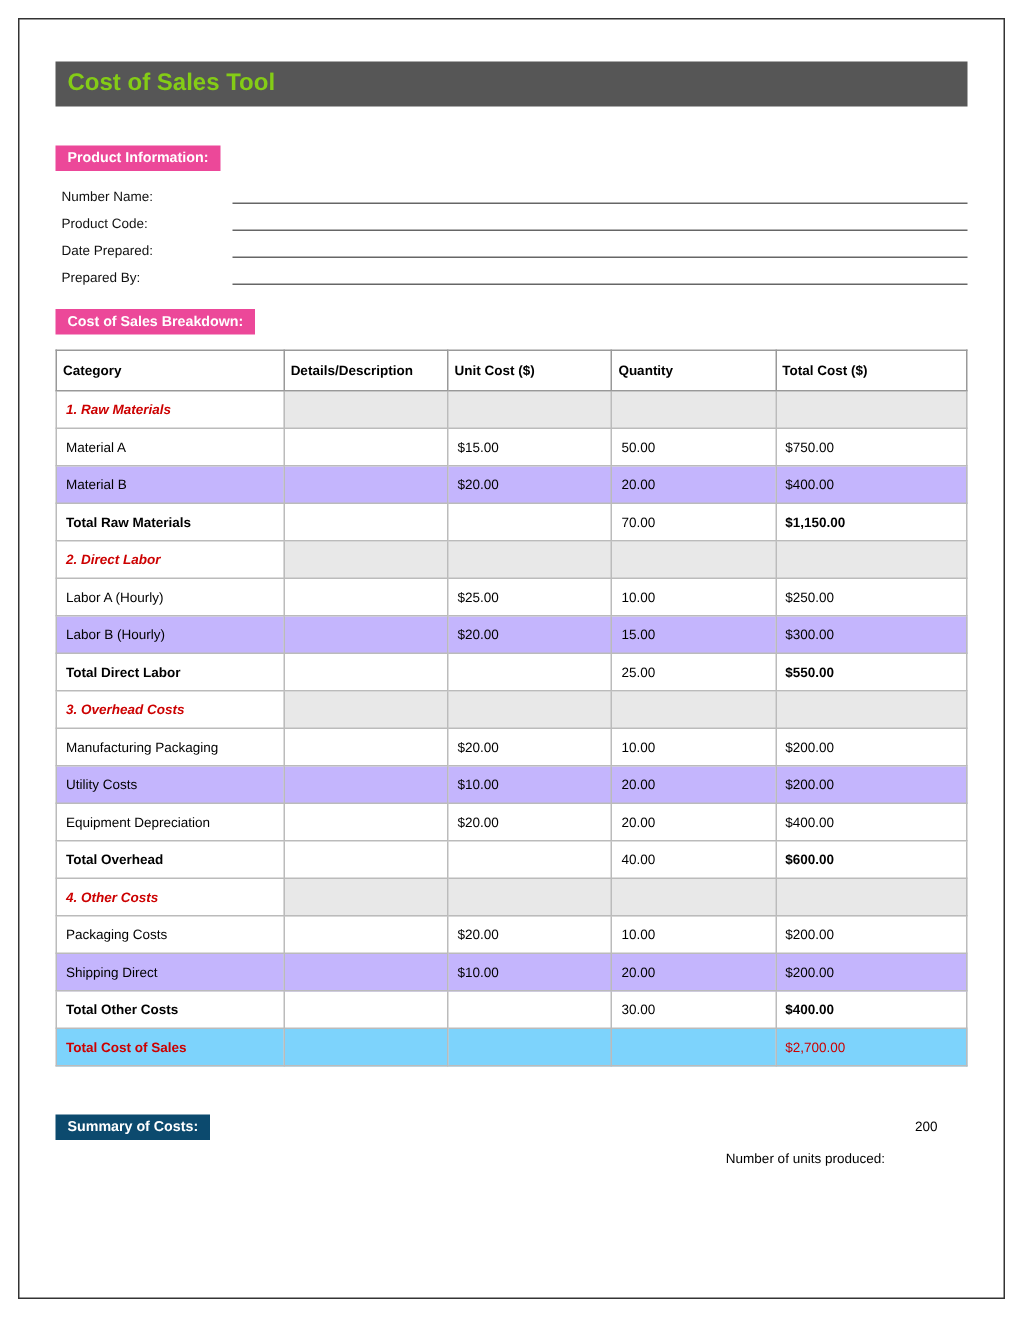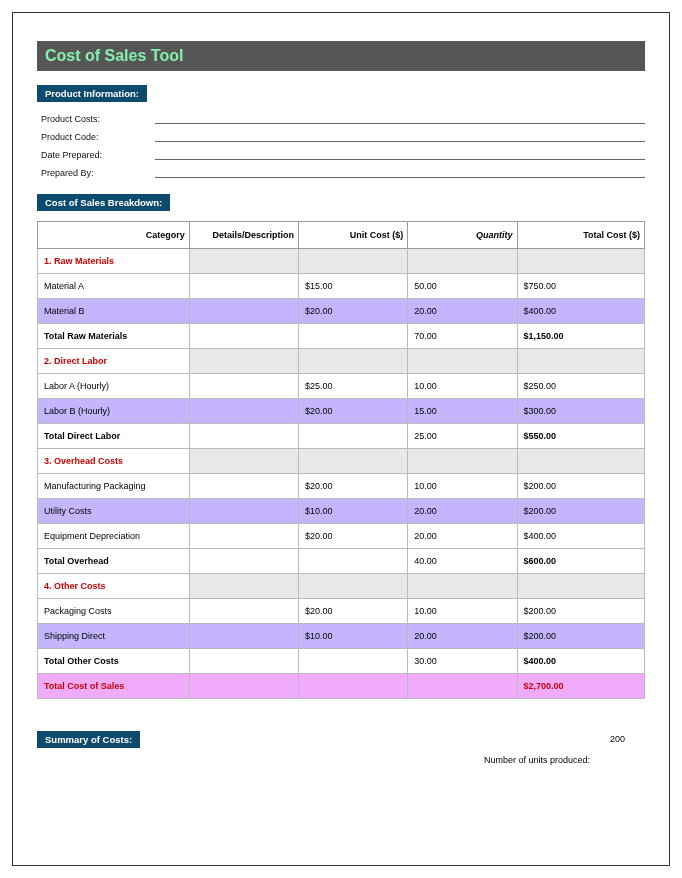--- a/index.html
+++ b/index.html
@@ -12,29 +12,29 @@
   }
   .page {
     border: 1px solid #333;
     width: 100%;
     height: 100%;
     padding: 28px 24px 18px 24px;
     position: relative;
   }
   .title-bar {
     background: #565656;
-    color: #86efac;
+    color: #84cc16;
     font-size: 16px;
     font-weight: bold;
     padding: 6px 8px;
-    margin-bottom: 12px;
+    margin-bottom: 24px;
   }
   .section-header {
     display: inline-block;
-    background: #0c4a6e;
+    background: #ec4899;
     color: #fff;
     font-size: 9.5px;
     font-weight: bold;
     padding: 3px 8px;
     margin-bottom: 10px;
   }
   .info-block {
     margin-bottom: 14px;
   }
   .info-row {
@@ -56,55 +56,55 @@
   table.breakdown {
     width: 100%;
     border-collapse: collapse;
     font-size: 9px;
     margin-bottom: 14px;
   }
   table.breakdown th {
     border: 1px solid #999;
     background: #fff;
     font-weight: bold;
-    text-align: right;
+    text-align: left;
     padding: 8px 4px;
     font-size: 9px;
   }
   table.breakdown td {
     border: 1px solid #bbb;
     padding: 7px 6px;
     vertical-align: middle;
   }
   table.breakdown th:nth-child(1) { width: 25%; }
   table.breakdown th:nth-child(2) { width: 18%; }
   table.breakdown th:nth-child(3) { width: 18%; }
-  table.breakdown th:nth-child(4) { width: 18%; font-style: italic; }
+  table.breakdown th:nth-child(4) { width: 18%; }
   table.breakdown th:nth-child(5) { width: 21%; }
-  .cat-row td { background: #e8e8e8; }
+  .cat-row td { background: #e8e8e8; font-style: italic; }
   .cat-row td:first-child {
     color: #c00;
     font-weight: bold;
     background: #fff;
   }
   .data-row-alt td { background: #c4b5fd; }
   .subtotal-row td:first-child {
     font-weight: bold;
     background: #fff;
   }
   .subtotal-row td { font-weight: normal; }
   .subtotal-row td:last-child { font-weight: bold; }
-  .grand-row td { background: #f0abfc; }
+  .grand-row td { background: #7dd3fc; }
   .grand-row td:first-child {
     color: #c00;
     font-weight: bold;
   }
   .grand-row td:last-child {
     color: #c00;
-    font-weight: bold;
+    font-weight: normal;
     margin-left: 26px;
   }
   .summary-row {
     display: flex;
     align-items: center;
     font-size: 9px;
   }
   .summary-header {
     display: inline-block;
     background: #0c4a6e;
@@ -121,21 +121,21 @@
 <body>
 
 <div class="page">
 
   <div class="title-bar">Cost of Sales Tool</div>
 
   <div class="section-header">Product Information:</div>
 
   <div class="info-block">
     <div class="info-row">
-      <div class="info-label">Product Costs:</div>
+      <div class="info-label">Number Name:</div>
       <div class="info-line"></div>
     </div>
     <div class="info-row">
       <div class="info-label">Product Code:</div>
       <div class="info-line"></div>
     </div>
     <div class="info-row">
       <div class="info-label">Date Prepared:</div>
       <div class="info-line"></div>
     </div>

